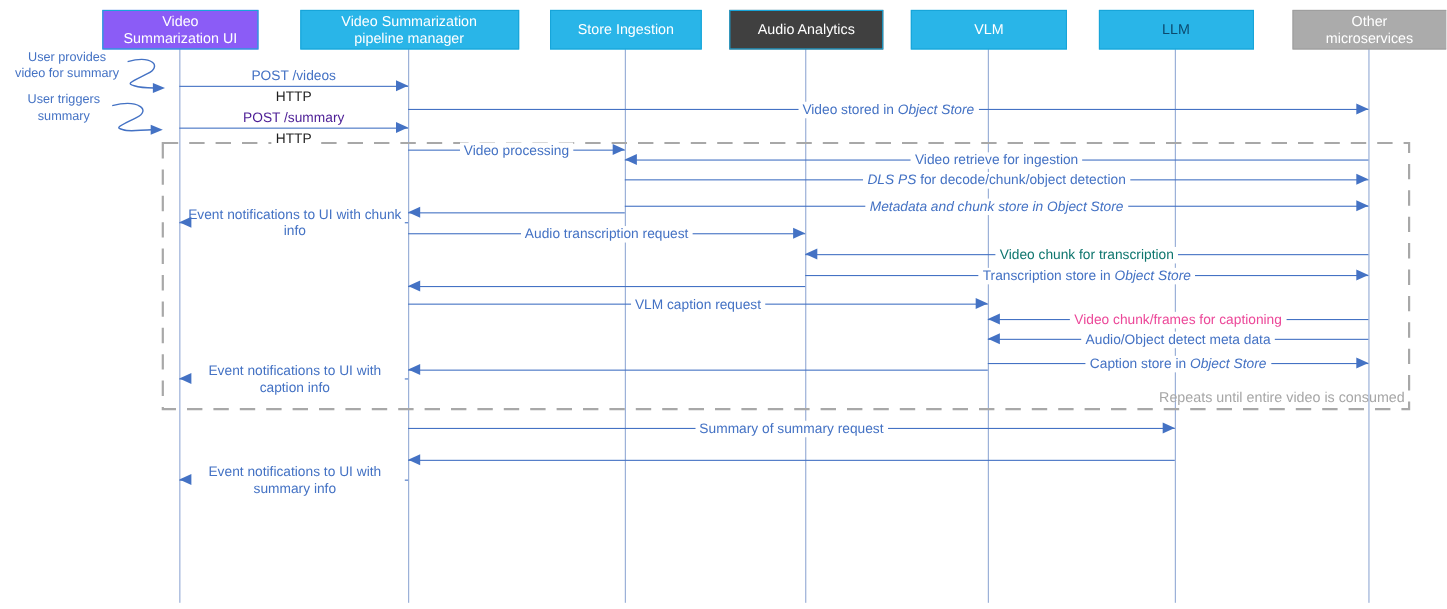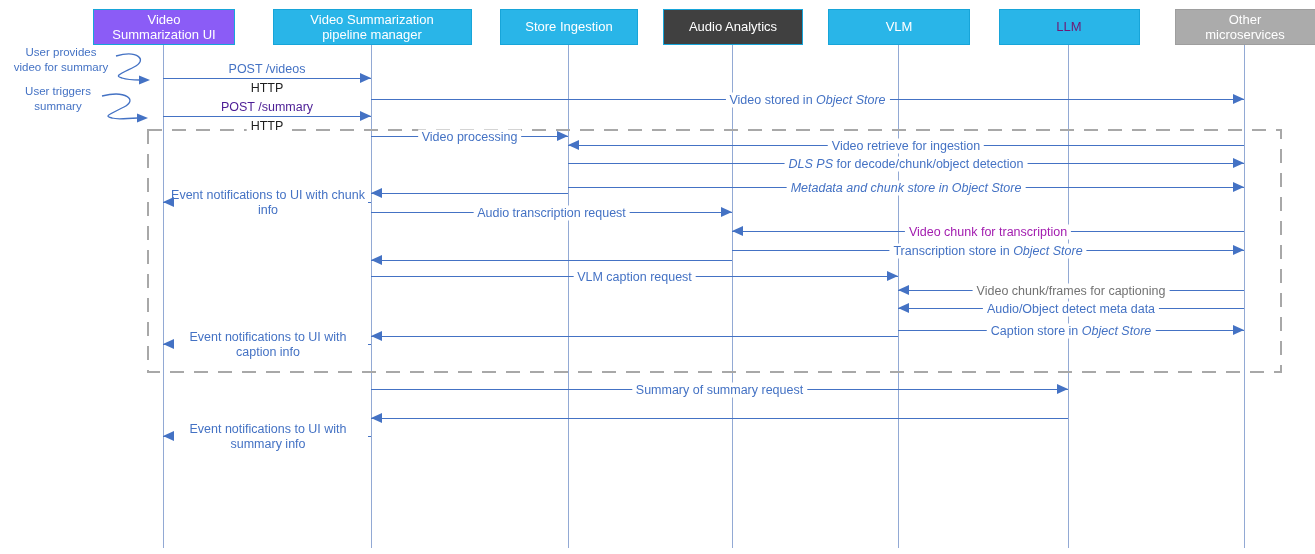--- a/index.html
+++ b/index.html
@@ -42,38 +42,39 @@
     <g fill="none" stroke="#4472C4" stroke-width="1.3">
       <path d="M116,56 C138,50 148,60 134,67 C120,74 114,76 122,78 C128,80 134,80 140,80"></path>
       <polygon points="139,75.5 150,80 139,84.5" fill="#4472C4" stroke="none"></polygon>
     </g>
     <g fill="none" stroke="#4472C4" stroke-width="1.3">
       <path d="M102,96 C126,90 138,100 124,107 C108,115 104,116 112,118 C118,120 128,118 138,118"></path>
       <polygon points="137,113.5 148,118 137,122.5" fill="#4472C4" stroke="none"></polygon>
     </g>
   </svg>
 
+  <div class="note">Repeats until entire video is consumed</div>
 
   <div id="participants">
       <div class="pbox" style="left: 93px; width: 140px; background: #8b5cf6; border: 1px solid rgb(23, 165, 217); color: rgb(255, 255, 255);">
         <div><span>Video</span><br><span>Summarization UI</span></div>
       </div>
       <div class="pbox" style="left: 272.5px; width: 197px; background: rgb(41, 181, 232); border: 1px solid rgb(23, 165, 217); color: rgb(255, 255, 255);">
         <div><span>Video Summarization</span><br><span>pipeline manager</span></div>
       </div>
       <div class="pbox" style="left: 500px; width: 136px; background: rgb(41, 181, 232); border: 1px solid rgb(23, 165, 217); color: rgb(255, 255, 255);">
         <div><span>Store Ingestion</span></div>
       </div>
       <div class="pbox" style="left: 663px; width: 138px; background: #404040; border: 1px solid rgb(23, 165, 217); color: rgb(255, 255, 255);">
         <div><span>Audio Analytics</span></div>
       </div>
       <div class="pbox" style="left: 828px; width: 140px; background: rgb(41, 181, 232); border: 1px solid rgb(23, 165, 217); color: rgb(255, 255, 255);">
         <div><span>VLM</span></div>
       </div>
-      <div class="pbox" style="left: 998.5px; width: 139px; background: rgb(41, 181, 232); border: 1px solid rgb(23, 165, 217); color: #701a75;">
+      <div class="pbox" style="left: 998.5px; width: 139px; background: rgb(41, 181, 232); border: 1px solid rgb(23, 165, 217); color: #0c4a6e;">
         <div><span>LLM</span></div>
       </div>
       <div class="pbox" style="left: 1174.5px; width: 139px; background: rgb(171, 171, 171); border: 1px solid rgb(158, 158, 158); color: rgb(255, 255, 255);">
         <div><span>Other</span><br><span>microservices</span></div>
       </div>
     </div>
   <div id="lifelines">
       <div class="lifeline" style="left: 162.5px; background: rgb(146, 169, 212);"></div>
       <div class="lifeline" style="left: 370.5px; background: rgb(146, 169, 212);"></div>
       <div class="lifeline" style="left: 567.5px; background: rgb(146, 169, 212);"></div>
@@ -109,32 +110,32 @@
       <div class="mline" style="left: 371px; width: 197px; top: 193px; border-top-color: rgb(68, 114, 196);"></div>
       <div class="arr left" style="left: 371px; top: 188px;"></div>
       <div class="mline" style="left: 163px; width: 208px; top: 202px; border-top-color: rgb(68, 114, 196);"></div>
       <div class="arr left" style="left: 163px; top: 197px;"></div>
       <div class="mlabel side" style="left: 268px; top: 203px; color: rgb(68, 114, 196);"><span>Event notifications to UI with chunk info</span></div>
       <div class="mline" style="left: 371px; width: 361px; top: 212px; border-top-color: rgb(68, 114, 196);"></div>
       <div class="arr right" style="left: 721px; top: 207px;"></div>
       <div class="mlabel" style="left: 551.5px; top: 213px; color: rgb(68, 114, 196);"><span>Audio transcription request</span></div>
       <div class="mline" style="left: 732px; width: 512px; top: 231px; border-top-color: rgb(68, 114, 196);"></div>
       <div class="arr left" style="left: 732px; top: 226px;"></div>
-      <div class="mlabel" style="left: 988px; top: 232px; color: #a21caf;"><span>Video chunk for transcription</span></div>
+      <div class="mlabel" style="left: 988px; top: 232px; color: #0f766e;"><span>Video chunk for transcription</span></div>
       <div class="mline" style="left: 732px; width: 512px; top: 250px; border-top-color: rgb(68, 114, 196);"></div>
       <div class="arr right" style="left: 1233px; top: 245px;"></div>
       <div class="mlabel" style="left: 988px; top: 251px; color: rgb(68, 114, 196);"><span>Transcription store in </span><span style="font-style: italic;">Object Store</span></div>
       <div class="mline" style="left: 371px; width: 361px; top: 260px; border-top-color: rgb(68, 114, 196);"></div>
       <div class="arr left" style="left: 371px; top: 255px;"></div>
       <div class="mline" style="left: 371px; width: 527px; top: 276px; border-top-color: rgb(68, 114, 196);"></div>
       <div class="arr right" style="left: 887px; top: 271px;"></div>
       <div class="mlabel" style="left: 634.5px; top: 277px; color: rgb(68, 114, 196);"><span>VLM caption request</span></div>
       <div class="mline" style="left: 898px; width: 346px; top: 290px; border-top-color: rgb(68, 114, 196);"></div>
       <div class="arr left" style="left: 898px; top: 285px;"></div>
-      <div class="mlabel" style="left: 1071px; top: 291px; color: #737373;"><span>Video chunk/frames for captioning</span></div>
+      <div class="mlabel" style="left: 1071px; top: 291px; color: #ec4899;"><span>Video chunk/frames for captioning</span></div>
       <div class="mline" style="left: 898px; width: 346px; top: 308px; border-top-color: rgb(68, 114, 196);"></div>
       <div class="arr left" style="left: 898px; top: 303px;"></div>
       <div class="mlabel" style="left: 1071px; top: 309px; color: rgb(68, 114, 196);"><span>Audio/Object detect meta data</span></div>
       <div class="mline" style="left: 898px; width: 346px; top: 330px; border-top-color: rgb(68, 114, 196);"></div>
       <div class="arr right" style="left: 1233px; top: 325px;"></div>
       <div class="mlabel" style="left: 1071px; top: 331px; color: rgb(68, 114, 196);"><span>Caption store in </span><span style="font-style: italic;">Object Store</span></div>
       <div class="mline" style="left: 371px; width: 527px; top: 336px; border-top-color: rgb(68, 114, 196);"></div>
       <div class="arr left" style="left: 371px; top: 331px;"></div>
       <div class="mline" style="left: 163px; width: 208px; top: 344px; border-top-color: rgb(68, 114, 196);"></div>
       <div class="arr left" style="left: 163px; top: 339px;"></div>

